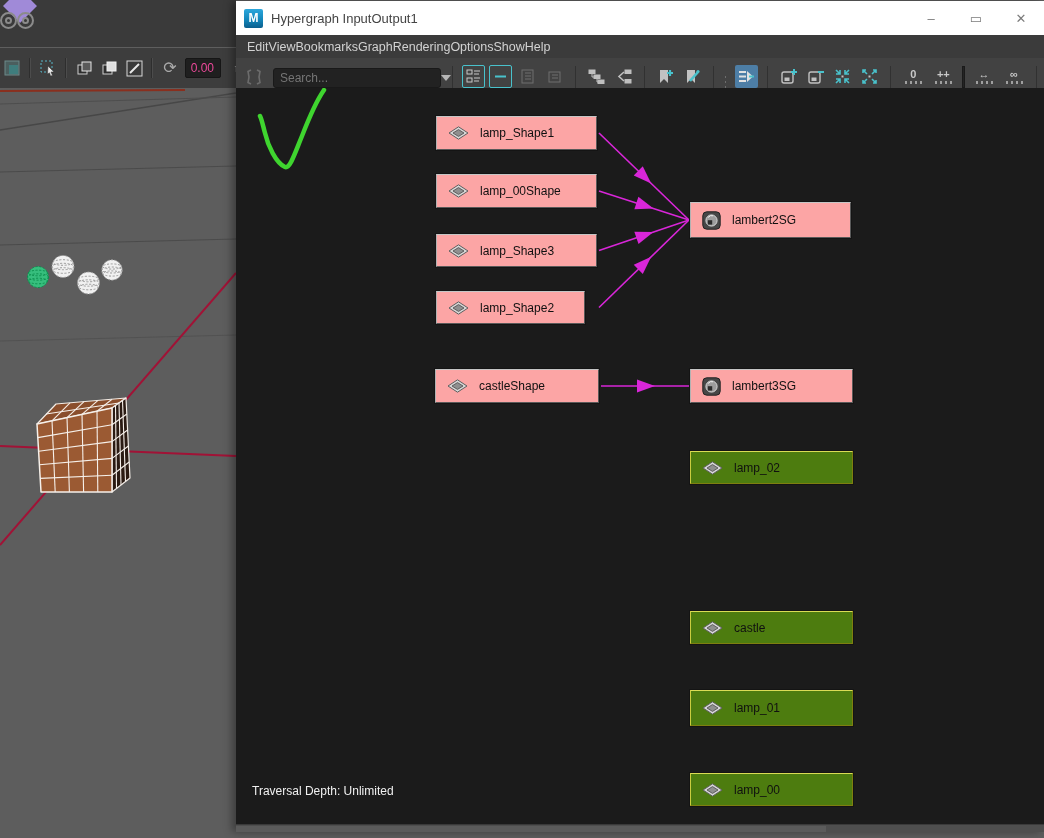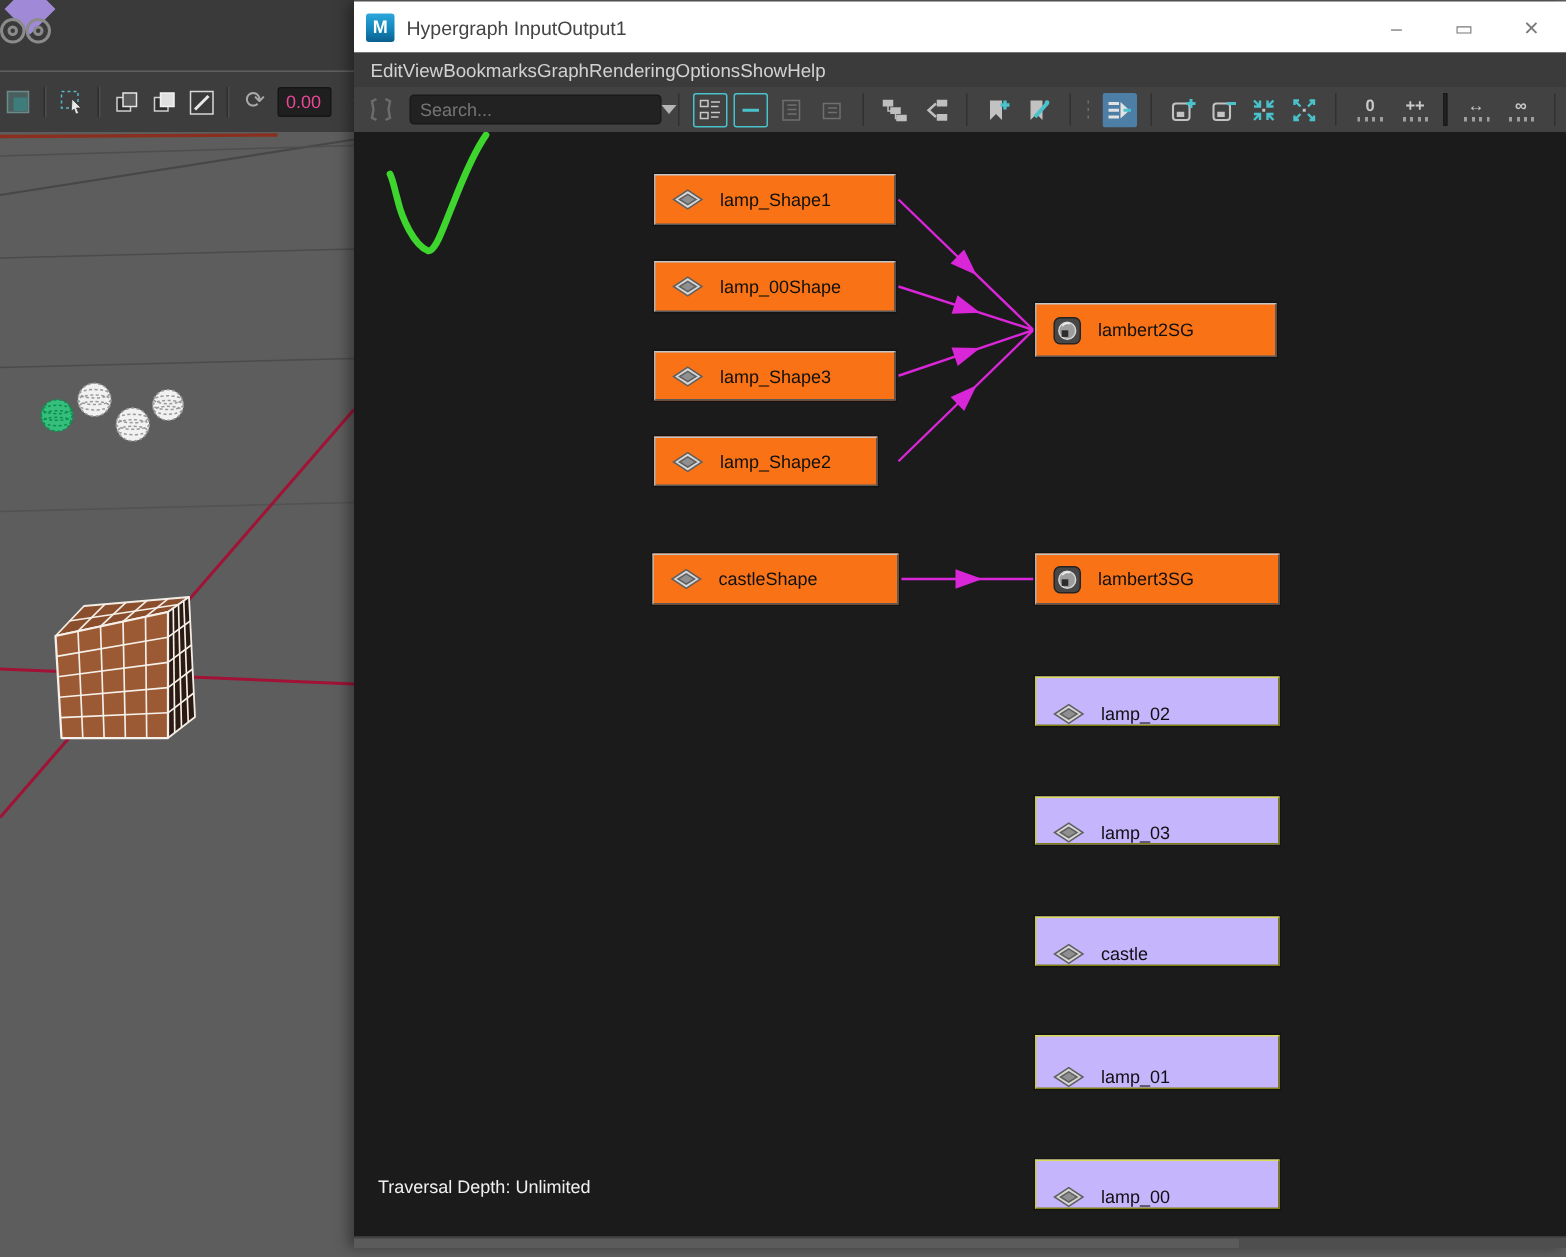--- a/index.html
+++ b/index.html
@@ -35,21 +35,21 @@
                color:#fff; font-weight:bold; font-size:12px; display:flex; align-items:center;
                justify-content:center; margin-right:8px; flex:none; }
   .title-text { color:#444; font-size:13px; }
   .win-controls { margin-left:auto; display:flex; gap:27px; padding-right:4px; }
   .win-btn { color:#7b7b7b; font-size:13px; width:18px; text-align:center; cursor:default; }
 
   .menubar { height:23px; background:#3b3b3b; display:flex; align-items:center; gap:0;
              padding-left:11px; flex:none; }
   .menu-item { color:#d2d2d2; font-size:12.5px; cursor:default; }
 
-  .toolbar { height:30px; background:#424242; display:flex; align-items:center; flex:none;
+  .toolbar { height:30px; background:#424242; display:flex; align-items:flex-end; flex:none;
              padding-left:4px; }
   .tb-sep { width:1px; height:22px; background:#313131; margin:0 7px; flex:none; }
   .tb-btn { width:23px; height:23px; border:1px solid transparent; border-radius:2px;
             display:flex; align-items:center; justify-content:center; flex:none; margin:0 2px; }
   .tb-btn.outlined { border-color:#49c2cc; }
   .tb-btn.active { background:#4d7ea6; }
   .tb-btn svg { display:block; }
   .search-box { width:168px; height:20px; background:#222222; border:1px solid #191919;
                 border-radius:3px; display:flex; align-items:center; margin:0 4px 0 6px; }
   .search-box input { flex:1; background:transparent; border:none; outline:none; color:#9a9a9a;
@@ -64,24 +64,24 @@
   .depth-btn .glyph { color:#c9c9c9; font-size:11px; line-height:10px; font-weight:bold; }
   .depth-dots { width:17px; height:3px;
                 background:repeating-linear-gradient(90deg,#9f9f9f 0 2px,transparent 2px 5px); }
   .swatch { width:24px; height:22px; background:#242424; border:1px solid #1a1a1a; margin:0 4px; }
 
   .graph { position:relative; flex:1; background:#1b1b1b; overflow:hidden; }
   .conn-layer { position:absolute; left:0; top:0; }
 
   .node { position:absolute; display:flex; align-items:center; padding-left:11px; gap:11px;
           font-size:12px; color:#101010; cursor:default; box-shadow:0 0 0 1px #141414; }
-  .node.shape, .node.sg { background:#f97316;
+  .node.shape, .node.sg { background:#fca5a5;
           border:1px solid; border-color:#c6c6c6 #595959 #595959 #b2b2b2; }
-  .node.transform { background:#c4b5fd;
-          border:1px solid; border-color:#dadc55 #7e7f10 #7e7f10 #caCC3e;align-items:flex-end; }
+  .node.transform { background:#4d7c0f;
+          border:1px solid; border-color:#dadc55 #7e7f10 #7e7f10 #caCC3e; }
   .node .nlabel { white-space:nowrap; }
   .graph-status { position:absolute; left:16px; bottom:26px; color:#f0f0f0; font-size:12px; }
 
   .bottomstrip { height:8px; background:#4e4e4e; border-top:1px solid #3a3a3a; position:relative; flex:none; }
   .scroll-thumb { position:absolute; left:0; top:1px; height:6px; width:73%; background:#5b5b5b; }
 </style>
 </head>
 <body>
 
 <div class="bg-header">
@@ -472,29 +472,20 @@
       </div>
       <div class="node transform" style="left: 454px; top: 363px; width: 163px; height: 33px;">
         <span style="display: flex;">
           <svg width="21" height="14" viewBox="0 0 21 14">
             <path d="M10.5 0.8 L20 7 L10.5 13.2 L1 7 Z" fill="#d6d6d6" stroke="#5f5f5f"></path>
             <path d="M10.5 3.6 L16 7 L10.5 10.4 L5 7 Z" fill="#8f8f8f" stroke="#5f5f5f"></path>
           </svg>
         </span>
         <span class="nlabel">lamp_02</span>
       </div>
-      <div class="node transform" style="left: 454px; top: 443px; width: 163px; height: 32px;">
-        <span style="display: flex;">
-          <svg width="21" height="14" viewBox="0 0 21 14">
-            <path d="M10.5 0.8 L20 7 L10.5 13.2 L1 7 Z" fill="#d6d6d6" stroke="#5f5f5f"></path>
-            <path d="M10.5 3.6 L16 7 L10.5 10.4 L5 7 Z" fill="#8f8f8f" stroke="#5f5f5f"></path>
-          </svg>
-        </span>
-        <span class="nlabel">lamp_03</span>
-      </div>
       <div class="node transform" style="left: 454px; top: 523px; width: 163px; height: 33px;">
         <span style="display: flex;">
           <svg width="21" height="14" viewBox="0 0 21 14">
             <path d="M10.5 0.8 L20 7 L10.5 13.2 L1 7 Z" fill="#d6d6d6" stroke="#5f5f5f"></path>
             <path d="M10.5 3.6 L16 7 L10.5 10.4 L5 7 Z" fill="#8f8f8f" stroke="#5f5f5f"></path>
           </svg>
         </span>
         <span class="nlabel">castle</span>
       </div>
       <div class="node transform" style="left: 454px; top: 602px; width: 163px; height: 36px;">

